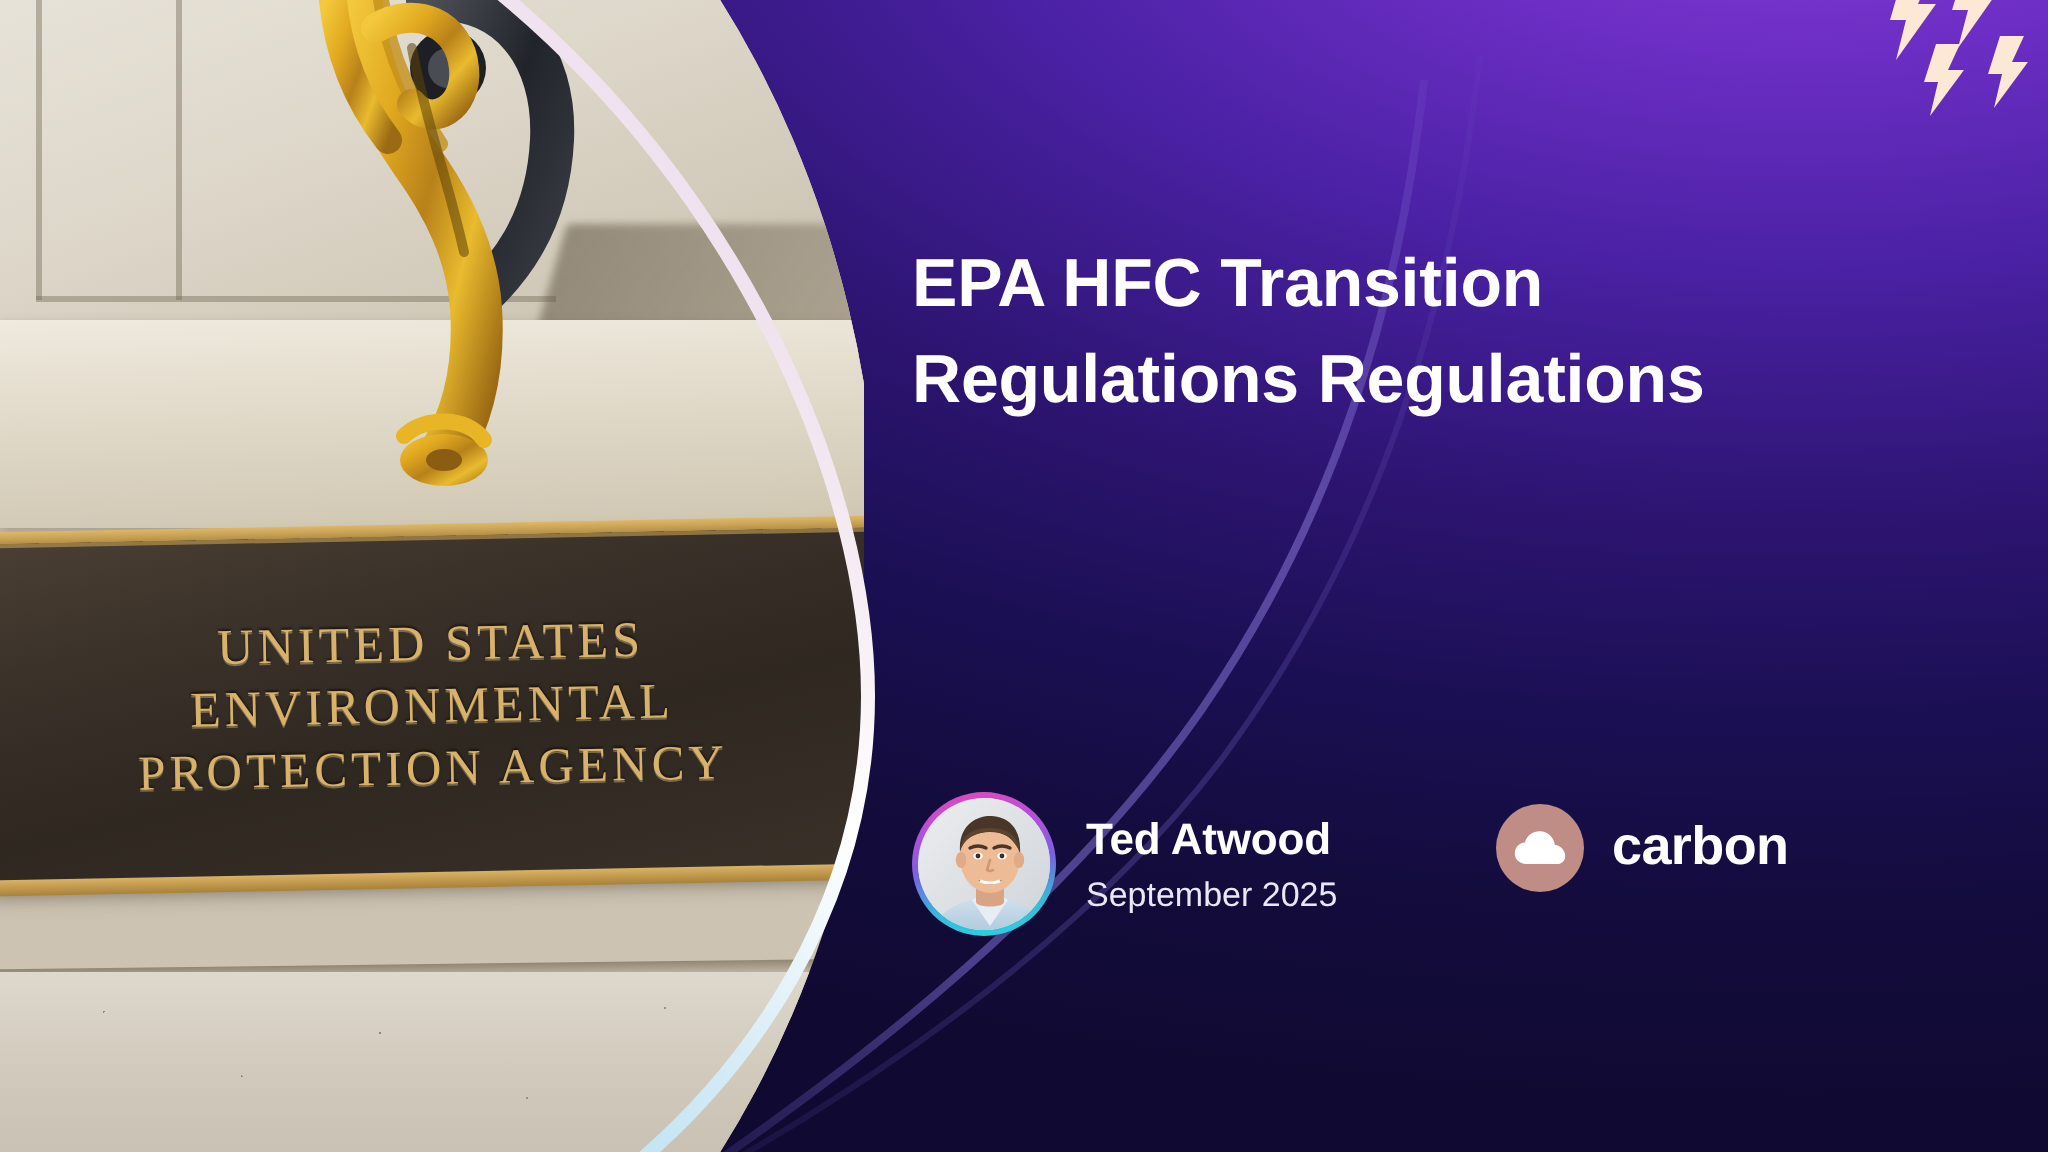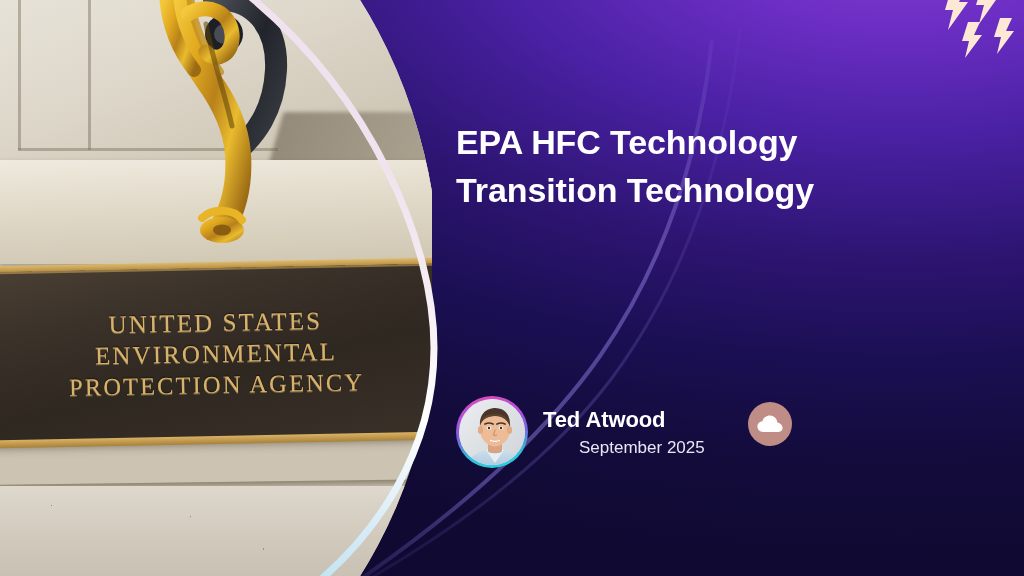--- a/index.html
+++ b/index.html
@@ -138,21 +138,21 @@
     background:linear-gradient(171deg,#e34ab5 0%,#b84fd8 24%,#7b5fe0 50%,#35b9d9 76%,#29d6e0 100%);
     padding:3px;
     flex:none;
   }
   .avatar {
     width:100%; height:100%; border-radius:50%; overflow:hidden; position:relative;
     background:linear-gradient(150deg,#e9eaec 0%,#dcdee1 45%,#cfd2d6 100%);
   }
   .presenter-meta { display:flex; flex-direction:column; gap:5px; }
   .presenter-name { color:#ffffff; font-size:22px; font-weight:700; white-space:nowrap; letter-spacing:-.1px; }
-  .presenter-date { color:#e9e7f5; font-size:17px; font-weight:400; white-space:nowrap;margin-left:36px; }
+  .presenter-date { color:#e9e7f5; font-size:17px; font-weight:400; white-space:nowrap; }
 
   
   .brand { position:absolute; top:402px; left:292px; display:flex; align-items:center; gap:14px; }
   .brand-mark {
     width:44px; height:44px; border-radius:50%;
     background:#c08d86;
     display:flex; align-items:center; justify-content:center;
     flex:none;
   }
   .brand-name {
@@ -258,22 +258,22 @@
         <stop offset="74%" stop-color="#d8ecf7"></stop>
         <stop offset="100%" stop-color="#b8e0f0"></stop>
       </linearGradient>
     </defs>
     <path d="M 247 -6 C 372 96, 434 244, 434 348 C 434 456, 372 536, 318 582" fill="none" stroke="url(#arcGrad)" stroke-width="7" stroke-linecap="round"></path>
   </svg>
 
   <div class="content">
 
     <h1 class="title">
-      <span class="line">EPA HFC Technology</span>
-      <span class="line">Transition Technology</span>
+      <span class="line">EPA HFC Transition</span>
+      <span class="line">Regulations Regulations</span>
     </h1>
 
 
     <div class="presenter">
       <div class="avatar-ring">
         <div class="avatar">
           <svg viewBox="0 0 72 72" width="72" height="72">
             <defs>
               <clipPath id="avClip">
                   <circle cx="36" cy="36" r="36"></circle>
@@ -329,20 +329,21 @@
 
     <div class="brand">
       <div class="brand-mark">
         <svg width="26" height="18" viewBox="0 0 26 18">
           <path d="M 6.2 17 C 2.8 17, 0.4 14.6, 0.4 11.6 C 0.4 8.8, 2.6 6.5, 5.4 6.3
                    C 6.3 2.8, 9.4 0.6, 12.9 0.6 C 16.8 0.6, 20 3.6, 20.4 7.4
                    C 23.4 7.8, 25.6 10.2, 25.6 13.1 C 25.6 15.3, 23.9 17, 21.6 17 Z" fill="#ffffff"></path>
         </svg>
       </div>
       <div class="brand-name">
+        <span>carbon</span>
       </div>
     </div>
 
   </div>
 
   <svg class="bolts" viewBox="0 0 96 80">
     <g fill="#fce8d5">
       <path d="M 24 -14 L 38 -14 L 31 2 L 40 2 L 20 30 L 25 10 L 17 10 Z"></path>
       <path d="M 55 -18 L 68 -18 L 61 -3 L 70 -3 L 51 24 L 56 5 L 48 5 Z"></path>
       <path d="M 40 22 L 52 22 L 46 35 L 54 35 L 37 58 L 41 41 L 34 41 Z"></path>

